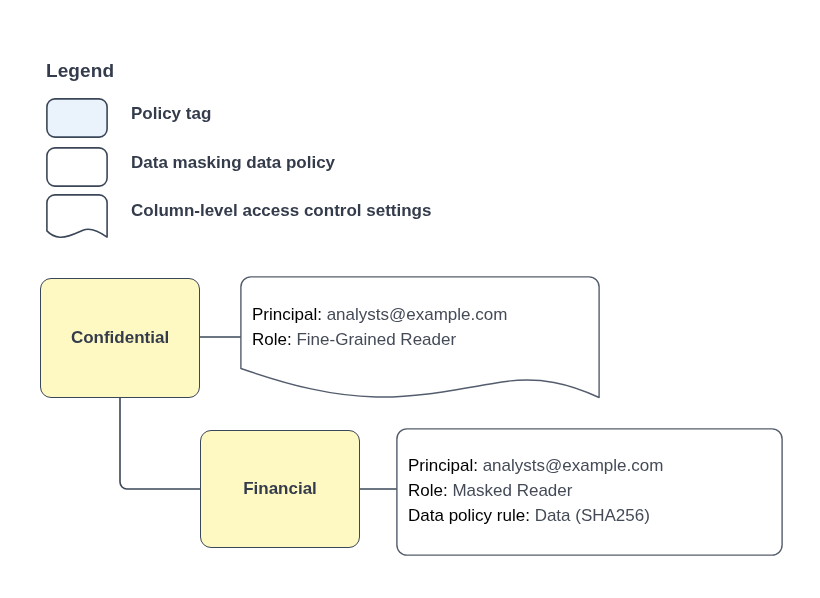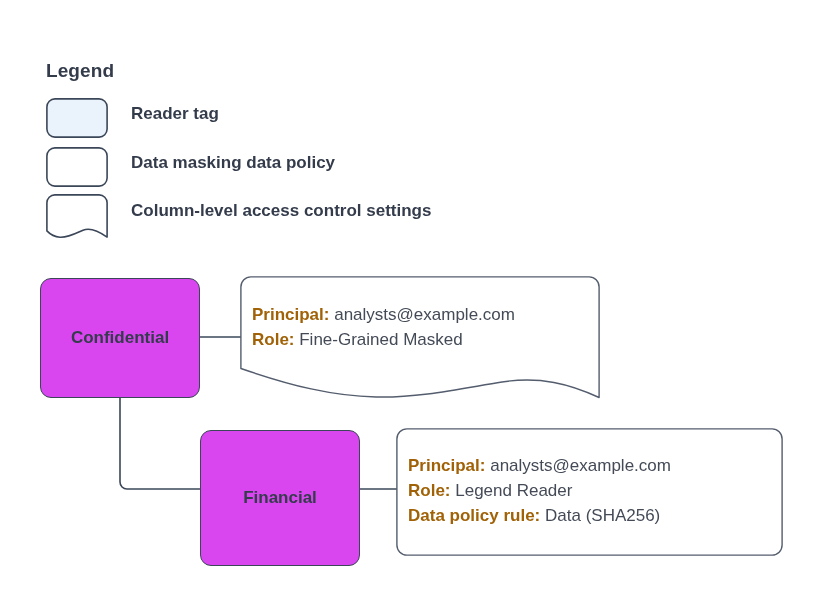--- a/index.html
+++ b/index.html
@@ -66,33 +66,33 @@
     position: absolute;
     box-sizing: border-box;
     display: flex;
     align-items: center;
     justify-content: center;
     border: 1.6px solid #3b4758;
     border-radius: 11px;
     font-size: 17px;
     font-weight: bold;
     color: #343c4c;
-    background: #d946ef;
+    background: #fef9c3;
   }
   #node-confidential {
     left: 40px;
     top: 278px;
     width: 160px;
     height: 120px;
   }
   #node-financial {
     left: 200px;
     top: 430px;
     width: 160px;
-    height: 136px;
+    height: 118px;
   }
 
   
   .note {
     position: absolute;
     box-sizing: border-box;
   }
   .note .note-shape {
     position: absolute;
     left: 0;
@@ -106,22 +106,22 @@
     position: absolute;
     left: 12px;
     top: 26px;
     right: 8px;
     font-size: 17px;
     line-height: 25px;
     color: #444b57;
     white-space: nowrap;
   }
   .note .note-text b {
-    color: #a16207;
-    font-weight: bold;
+    color: #000000;
+    font-weight: normal;
   }
 
   #note-confidential {
     left: 240px;
     top: 276px;
     width: 360px;
     height: 123px;
   }
   #note-financial {
     left: 396px;
@@ -163,21 +163,21 @@
   <div class="legend-swatch row3">
     <svg width="62" height="44" viewBox="0 0 62 44" xmlns="http://www.w3.org/2000/svg">
       <path d="M 8.8 0.9 H 53.2 A 7.9 7.9 0 0 1 61.1 8.8 V 43.1
                C 52 36.6 44 33.2 37 36.2
                C 30 39.2 23 43.6 14 43.2
                C 8.5 42.9 4.2 40.4 0.9 36.9
                V 8.8 A 7.9 7.9 0 0 1 8.8 0.9 Z" fill="#ffffff" stroke="#3b4758" stroke-width="1.6" stroke-linejoin="round"></path>
     </svg>
   </div>
 
-  <div class="legend-label row1">Reader tag</div>
+  <div class="legend-label row1">Policy tag</div>
   <div class="legend-label row2">Data masking data policy</div>
   <div class="legend-label row3">Column-level access control settings</div>
 
   <svg id="connectors" viewBox="0 0 820 598" xmlns="http://www.w3.org/2000/svg">
 
     <path d="M 200 337 H 241" fill="none" stroke="#3b4758" stroke-width="1.6"></path>
 
     <path d="M 120 398 V 482 A 7 7 0 0 0 127 489 H 200" fill="none" stroke="#3b4758" stroke-width="1.6"></path>
 
     <path d="M 360 489 H 397" fill="none" stroke="#3b4758" stroke-width="1.6"></path>
@@ -199,37 +199,37 @@
                C 92 120 52 110 0.9 92.5
                V 11 A 10 10 0 0 1 11 0.9 Z" fill="#ffffff" stroke="#545d6d" stroke-width="1.4" stroke-linejoin="round" vector-effect="non-scaling-stroke"></path>
     </svg>
     <div class="note-text">
       <div>
         <b>Principal:</b>
         <span>analysts@example.com</span>
       </div>
       <div>
         <b>Role:</b>
-        <span>Fine-Grained Masked</span>
+        <span>Fine-Grained Reader</span>
       </div>
     </div>
   </div>
 
   <div class="note" id="note-financial">
     <svg class="note-shape" viewBox="0 0 387 128" preserveAspectRatio="none" xmlns="http://www.w3.org/2000/svg">
       <rect x="0.9" y="0.9" width="385.2" height="126.2" rx="10" ry="10" fill="#ffffff" stroke="#545d6d" stroke-width="1.4" vector-effect="non-scaling-stroke"></rect>
     </svg>
     <div class="note-text">
       <div>
         <b>Principal:</b>
         <span>analysts@example.com</span>
       </div>
       <div>
         <b>Role:</b>
-        <span>Legend Reader</span>
+        <span>Masked Reader</span>
       </div>
       <div>
         <b>Data policy rule:</b>
         <span>Data (SHA256)</span>
       </div>
     </div>
   </div>
 
 </div>
 

